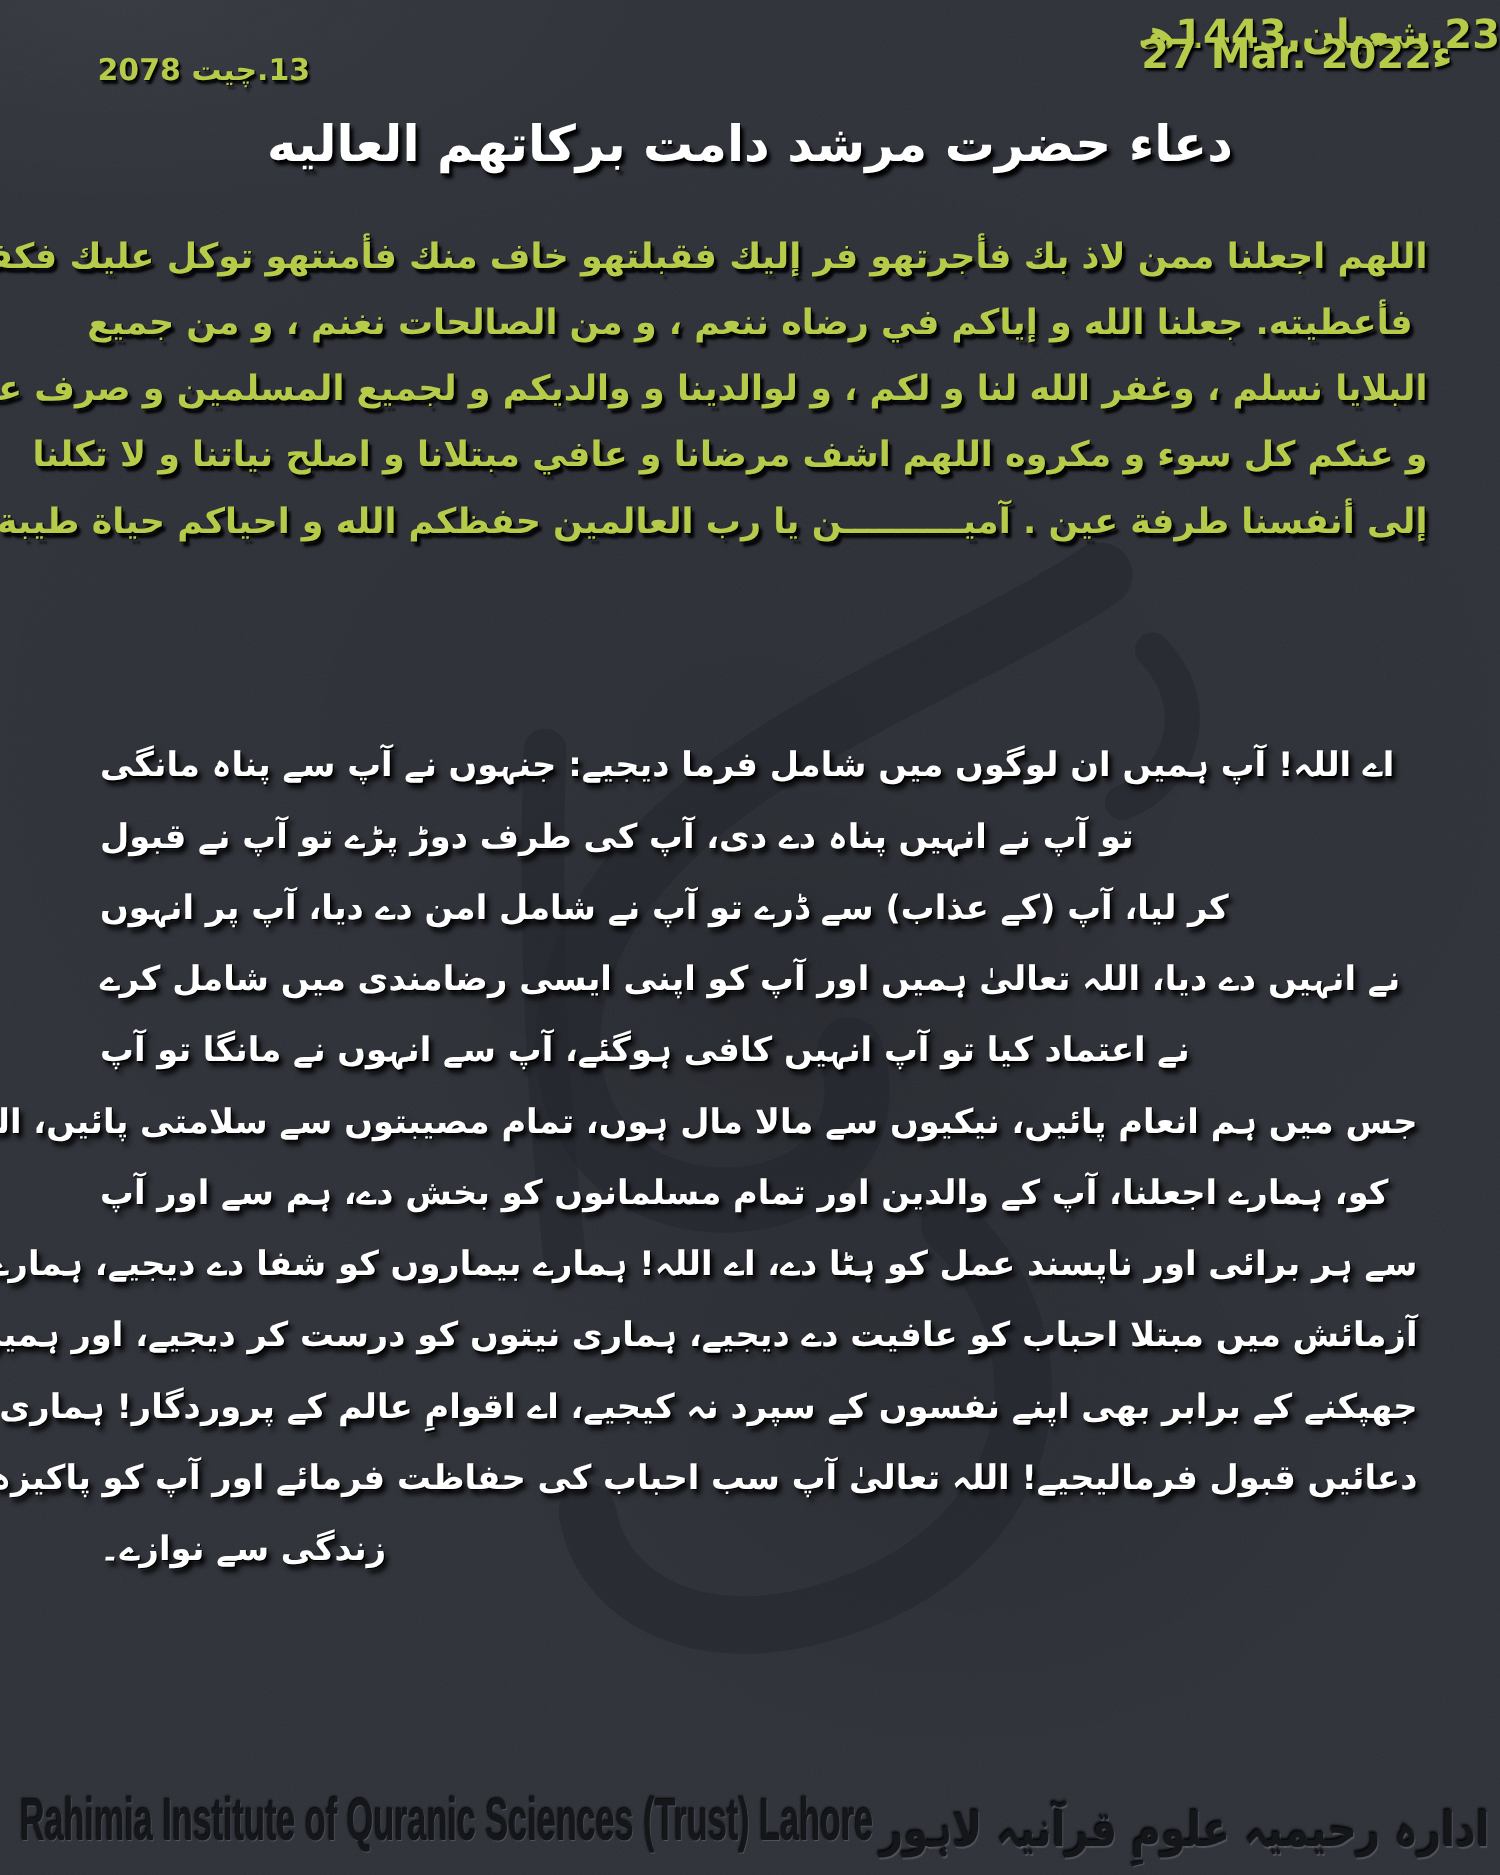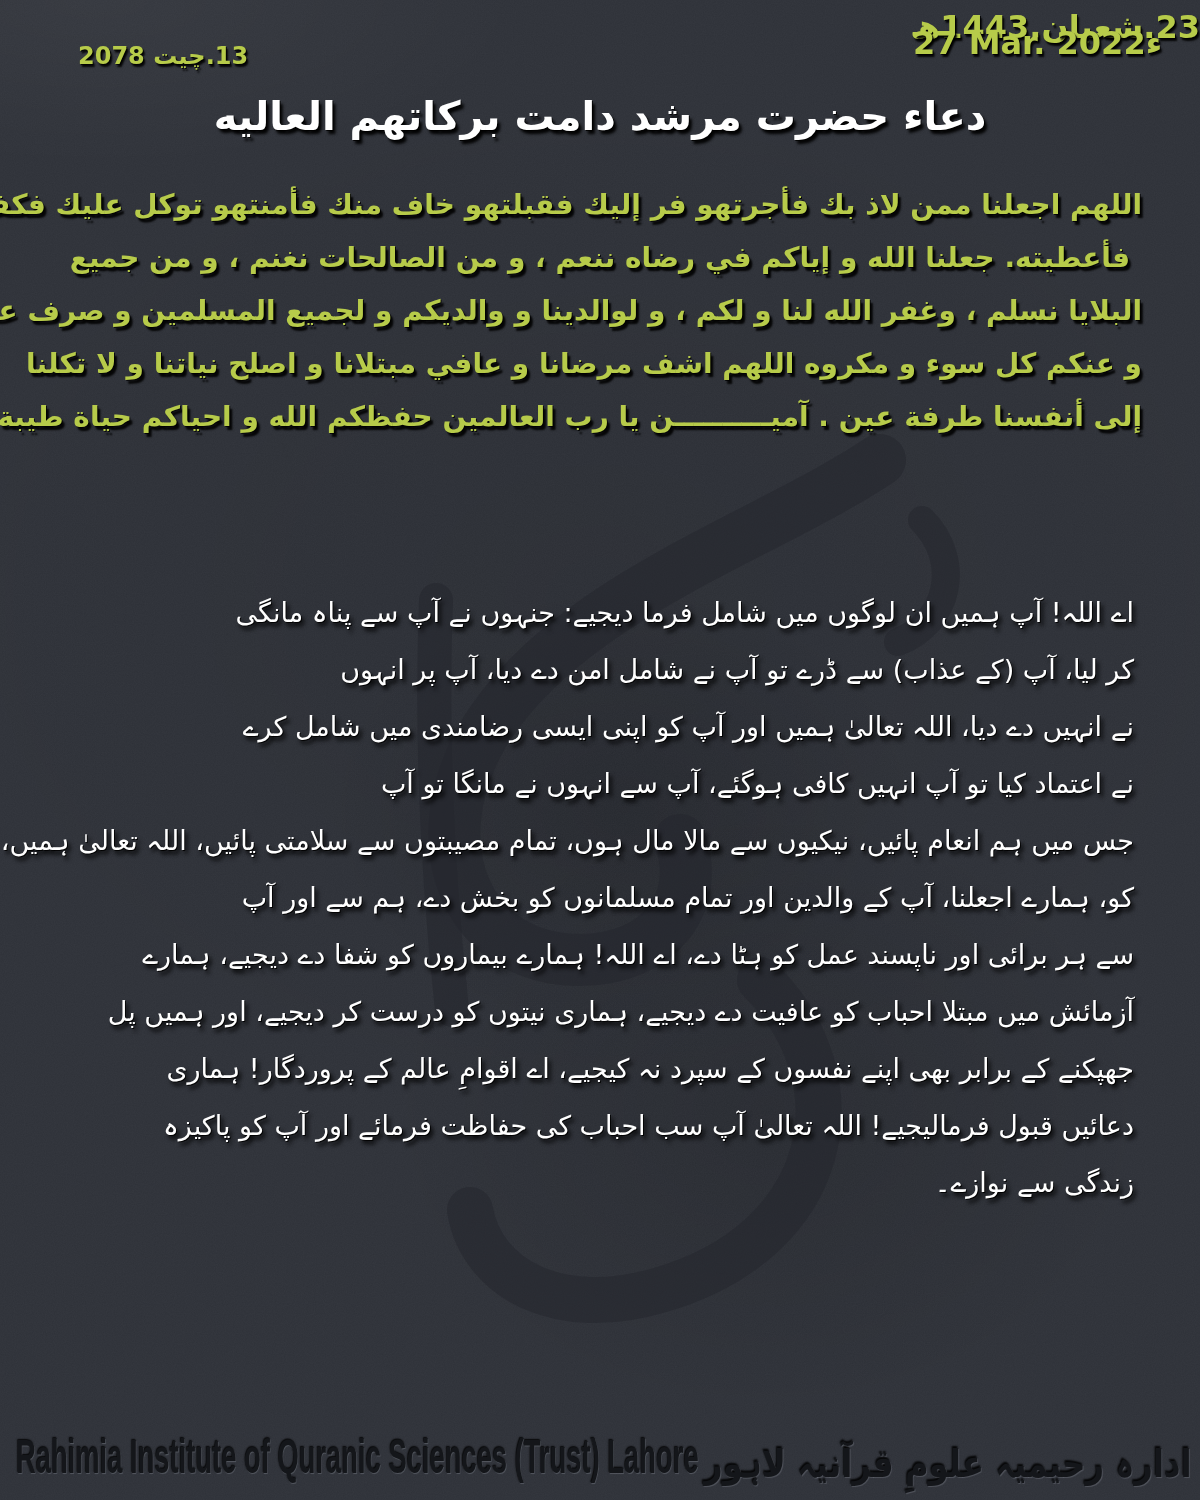--- a/index.html
+++ b/index.html
@@ -26,22 +26,22 @@
     color:#ffffff;font-size:40px;font-weight:bold;
     text-shadow:3px 4px 3px rgba(0,0,0,0.95), 1px 1px 0 rgba(0,0,0,0.85);
   }
   .arabic{
     position:absolute;left:58px;right:58px;top:178px;text-align:center;
     color:#b7cb4a;font-size:28px;font-weight:bold;line-height:53px;
     text-shadow:3px 4px 2px rgba(0,0,0,0.9), 1px 1px 0 rgba(0,0,0,0.8);
   }
   .arabic .line{white-space:nowrap;}
   .urdu{
-    position:absolute;left:80px;right:66px;top:584px;text-align:right;
-    color:#ffffff;font-size:27px;font-weight:normal;line-height:57px;
+    position:absolute;left:80px;right:66px;top:584px;text-align:left;
+    color:#ffffff;font-size:27px;font-weight:bold;line-height:57px;
     text-shadow:3px 4px 4px rgba(0,0,0,0.95), 1px 1px 0 rgba(0,0,0,0.85);
   }
   .urdu .line{white-space:nowrap;}
   .footer{position:absolute;left:0;right:0;bottom:0;height:100px;text-decoration:underline;}
   .f-en{
     position:absolute;left:16px;bottom:16px;white-space:nowrap;
     font-family:"Liberation Sans",sans-serif;font-weight:bold;font-size:48px;
     letter-spacing:0px;transform:scaleX(0.57);transform-origin:left bottom;
     color:#14161a;
     text-shadow:1px 1px 1px rgba(170,176,188,0.28), -1px -1px 2px rgba(0,0,0,0.9);
@@ -84,20 +84,21 @@
   <section class="arabic" dir="rtl">
     <div class="line">اللهم اجعلنا ممن لاذ بك فأجرتهو فر إليك فقبلتهو خاف منك فأمنتهو توكل عليك فكفيتهو سألك</div>
     <div class="line">فأعطيته. جعلنا الله و إياكم في رضاه ننعم ، و من الصالحات نغنم ، و من جميع</div>
     <div class="line">البلايا نسلم ، وغفر الله لنا و لكم ، و لوالدينا و والديكم و لجميع المسلمين و صرف عنا</div>
     <div class="line">و عنكم كل سوء و مكروه اللهم اشف مرضانا و عافي مبتلانا و اصلح نياتنا و لا تكلنا</div>
     <div class="line">إلى أنفسنا طرفة عين . آميــــــــــن يا رب العالمين حفظكم الله و احياكم حياة طيبة</div>
   </section>
 
   <section class="urdu" dir="rtl">
     <div class="line">اے اللہ! آپ ہمیں ان لوگوں میں شامل فرما دیجیے: جنہوں نے آپ سے پناہ مانگی</div>
+    <div class="line">تو آپ نے انہیں پناہ دے دی، آپ کی طرف دوڑ پڑے تو آپ نے قبول</div>
     <div class="line">کر لیا، آپ (کے عذاب) سے ڈرے تو آپ نے شامل امن دے دیا، آپ پر انہوں</div>
     <div class="line">نے انہیں دے دیا، اللہ تعالیٰ ہمیں اور آپ کو اپنی ایسی رضامندی میں شامل کرے</div>
     <div class="line">نے اعتماد کیا تو آپ انہیں کافی ہوگئے، آپ سے انہوں نے مانگا تو آپ</div>
     <div class="line">جس میں ہم انعام پائیں، نیکیوں سے مالا مال ہوں، تمام مصیبتوں سے سلامتی پائیں، اللہ تعالیٰ ہمیں، آپ</div>
     <div class="line">کو، ہمارے اجعلنا، آپ کے والدین اور تمام مسلمانوں کو بخش دے، ہم سے اور آپ</div>
     <div class="line">سے ہر برائی اور ناپسند عمل کو ہٹا دے، اے اللہ! ہمارے بیماروں کو شفا دے دیجیے، ہمارے</div>
     <div class="line">آزمائش میں مبتلا احباب کو عافیت دے دیجیے، ہماری نیتوں کو درست کر دیجیے، اور ہمیں پل</div>
     <div class="line">جھپکنے کے برابر بھی اپنے نفسوں کے سپرد نہ کیجیے، اے اقوامِ عالم کے پروردگار! ہماری</div>
     <div class="line">دعائیں قبول فرمالیجیے! اللہ تعالیٰ آپ سب احباب کی حفاظت فرمائے اور آپ کو پاکیزہ</div>
     <div class="line">زندگی سے نوازے۔</div>

